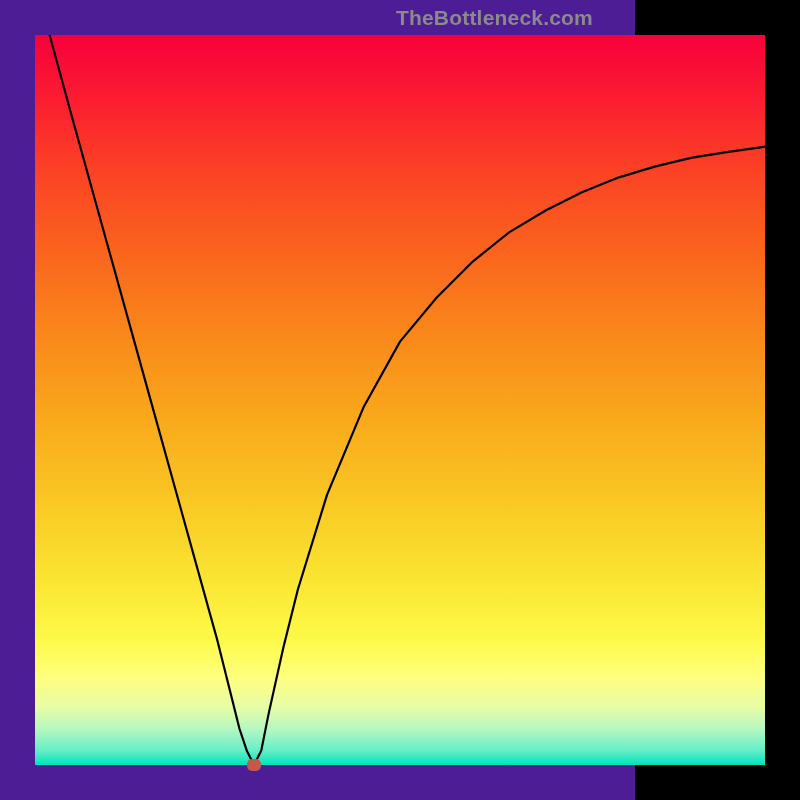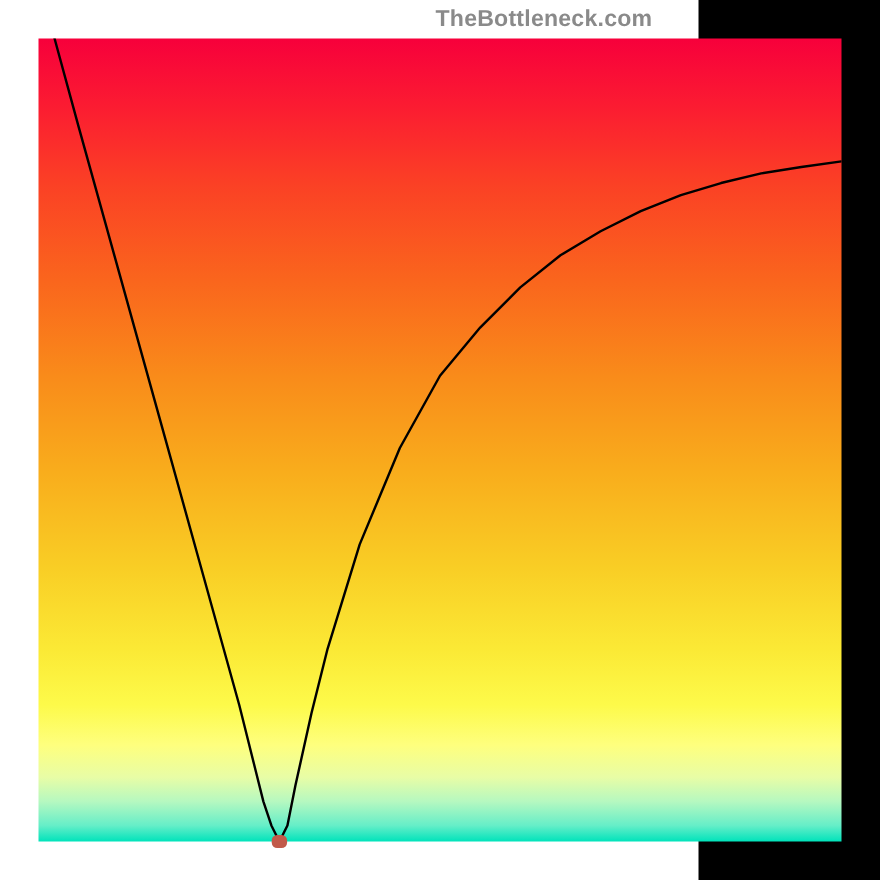--- a/index.html
+++ b/index.html
@@ -1,20 +1,20 @@
 <!DOCTYPE html>
 <html><head>
 <meta charset="utf-8">
 <style>
   * { margin: 0; padding: 0; box-sizing: border-box; }
   html, body { width: 800px; height: 800px; overflow: hidden; background: #000; }
   .frame {
     width: 635px;
     height: 800px;
-    background: #ffffff;
+    background: #4c1d95;
     position: relative;
   }
   .plot-area {
     position: absolute;
     left: 35px;
     top: 35px;
     width: 730px;
     height: 730px;
     background: linear-gradient(to bottom,
       #f7003b 0%,

